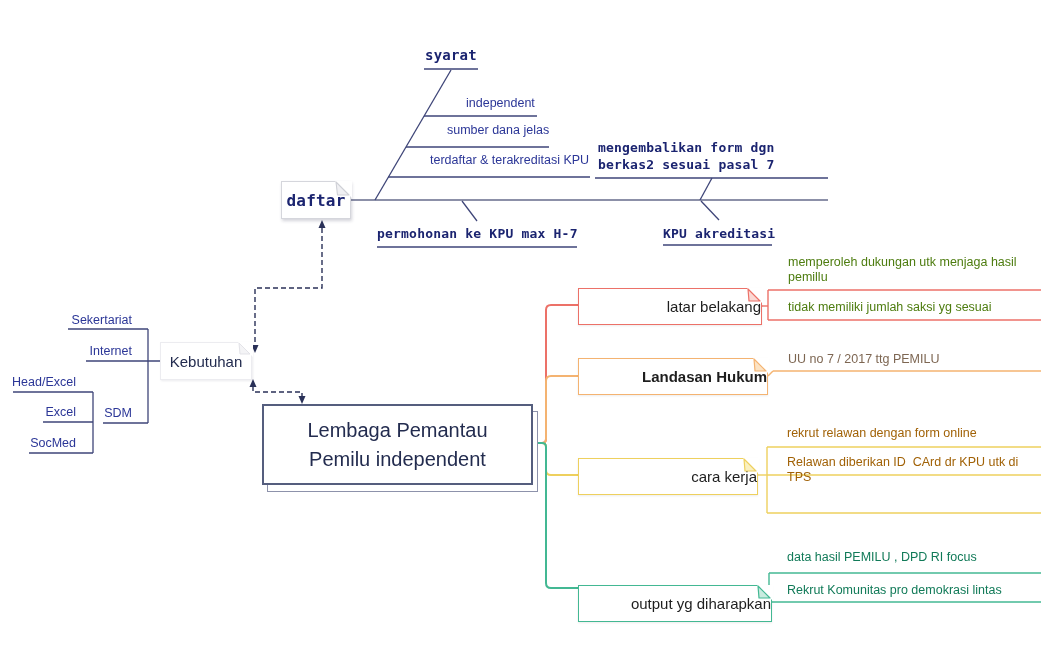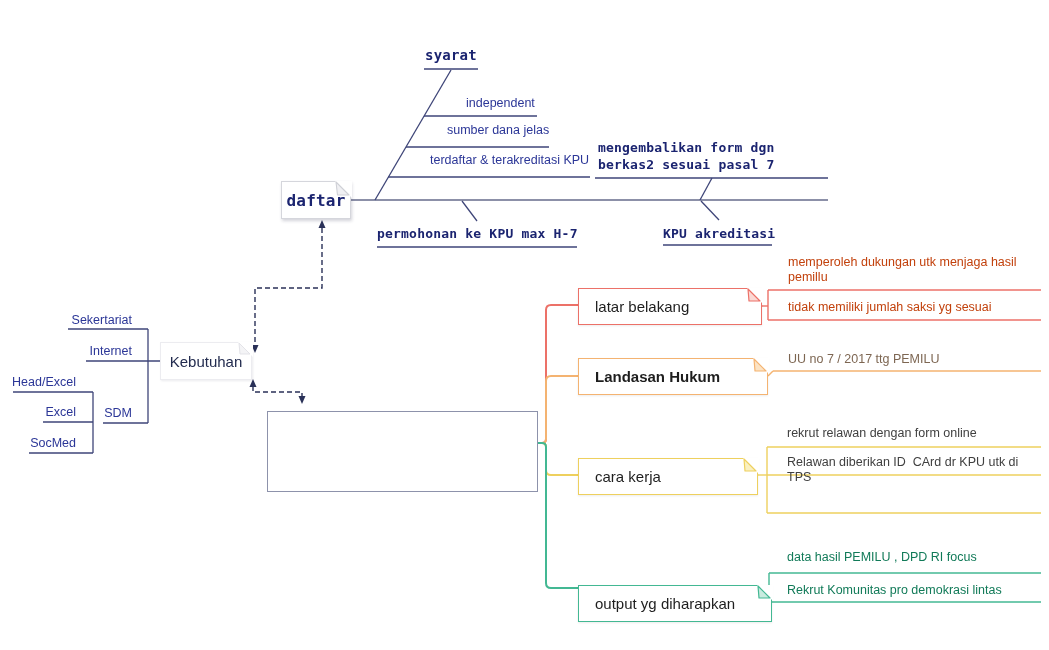--- a/index.html
+++ b/index.html
@@ -18,29 +18,29 @@
   .daftar-box{left:281px;top:181px;width:70px;height:38px;border:1px solid #d5d6dc;
               box-shadow:1px 2px 3px rgba(60,60,90,.22);display:flex;align-items:center;justify-content:center;}
   .kebutuhan-box{left:160px;top:342px;width:92px;height:38px;border:1px solid #ececf0;
               box-shadow:1px 1px 2px rgba(60,60,90,.10);display:flex;align-items:center;justify-content:center;
               color:#232c4f;font-size:15px;}
   .central-echo{left:267px;top:411px;width:271px;height:81px;border:1.6px solid #8d92ab;background:#fff;position:absolute;box-sizing:border-box;}
   .central-box{left:262px;top:404px;width:271px;height:81px;border:2px solid #555e7e;background:#fff;position:absolute;box-sizing:border-box;
                display:flex;flex-direction:column;align-items:center;justify-content:center;
                color:#232c4f;font-size:20px;line-height:1.42;}
   .branch-box{height:37px;display:flex;align-items:center;padding-left:16px;
-              font-size:15px;color:#1e1e1e;box-shadow:0 1px 2px rgba(0,0,0,.08);}
+              font-size:15px;color:#1e1e1e;box-shadow:0 1px 2px rgba(0,0,0,.08);justify-content:flex-end;}
   .b-red{border:1.5px solid #ec7168;}
   .b-orange{border:1.5px solid #f4b371;font-weight:bold;}
   .b-yellow{border:1.5px solid #eed05e;}
   .b-teal{border:1.5px solid #43b893;}
   .sub{position:absolute;font-size:12.5px;line-height:1.18;white-space:pre-wrap;width:253px;}
-  .s-red{color:#c2410c;}
+  .s-red{color:#4d7c0f;}
   .s-brown{color:#7d6652;}
-  .s-olive{color:#404040;}
+  .s-olive{color:#a16207;}
   .s-teal{color:#117a58;}
 </style>
 </head>
 <body>
 
 <div class="canvas">
 
   <svg class="layer" width="1049" height="650" viewBox="0 0 1049 650">
 
     <path d="M351 200 H828" stroke="#8c90a8" stroke-width="2" fill="none"></path>
@@ -139,20 +139,24 @@
     <span class="node-label">Kebutuhan</span>
   </div>
   <span class="lbl rt" style="left:64px;top:313px;width:68px;">Sekertariat</span>
   <span class="lbl rt" style="left:64px;top:344px;width:68px;">Internet</span>
   <span class="lbl rt" style="left:64px;top:406px;width:68px;">SDM</span>
   <span class="lbl rt" style="left:8px;top:375px;width:68px;">Head/Excel</span>
   <span class="lbl rt" style="left:8px;top:405px;width:68px;">Excel</span>
   <span class="lbl rt" style="left:8px;top:436px;width:68px;">SocMed</span>
 
   <div class="central-echo"></div>
+  <div class="central-box">
+    <span>Lembaga Pemantau</span>
+    <span>Pemilu independent</span>
+  </div>
 
   <div class="note branch-box b-red" style="left:578px;top:288px;width:184px;">
     <svg class="fold" width="16" height="16" viewBox="0 0 16 16">
       <path d="M0 0 L16 0 L16 16 Z" fill="#ffffff"></path>
       <path d="M1 1 L13 13 L2 13 Z" fill="#fbd9d5" stroke="#ec7168" stroke-width="1.2" stroke-linejoin="round"></path>
     </svg>
     <span>latar belakang</span>
   </div>
   <span class="sub s-red" style="left:788px;top:255px;">memperoleh dukungan utk menjaga hasil pemillu</span>
   <span class="sub s-red" style="left:788px;top:300px;">tidak memiliki jumlah saksi yg sesuai</span>

